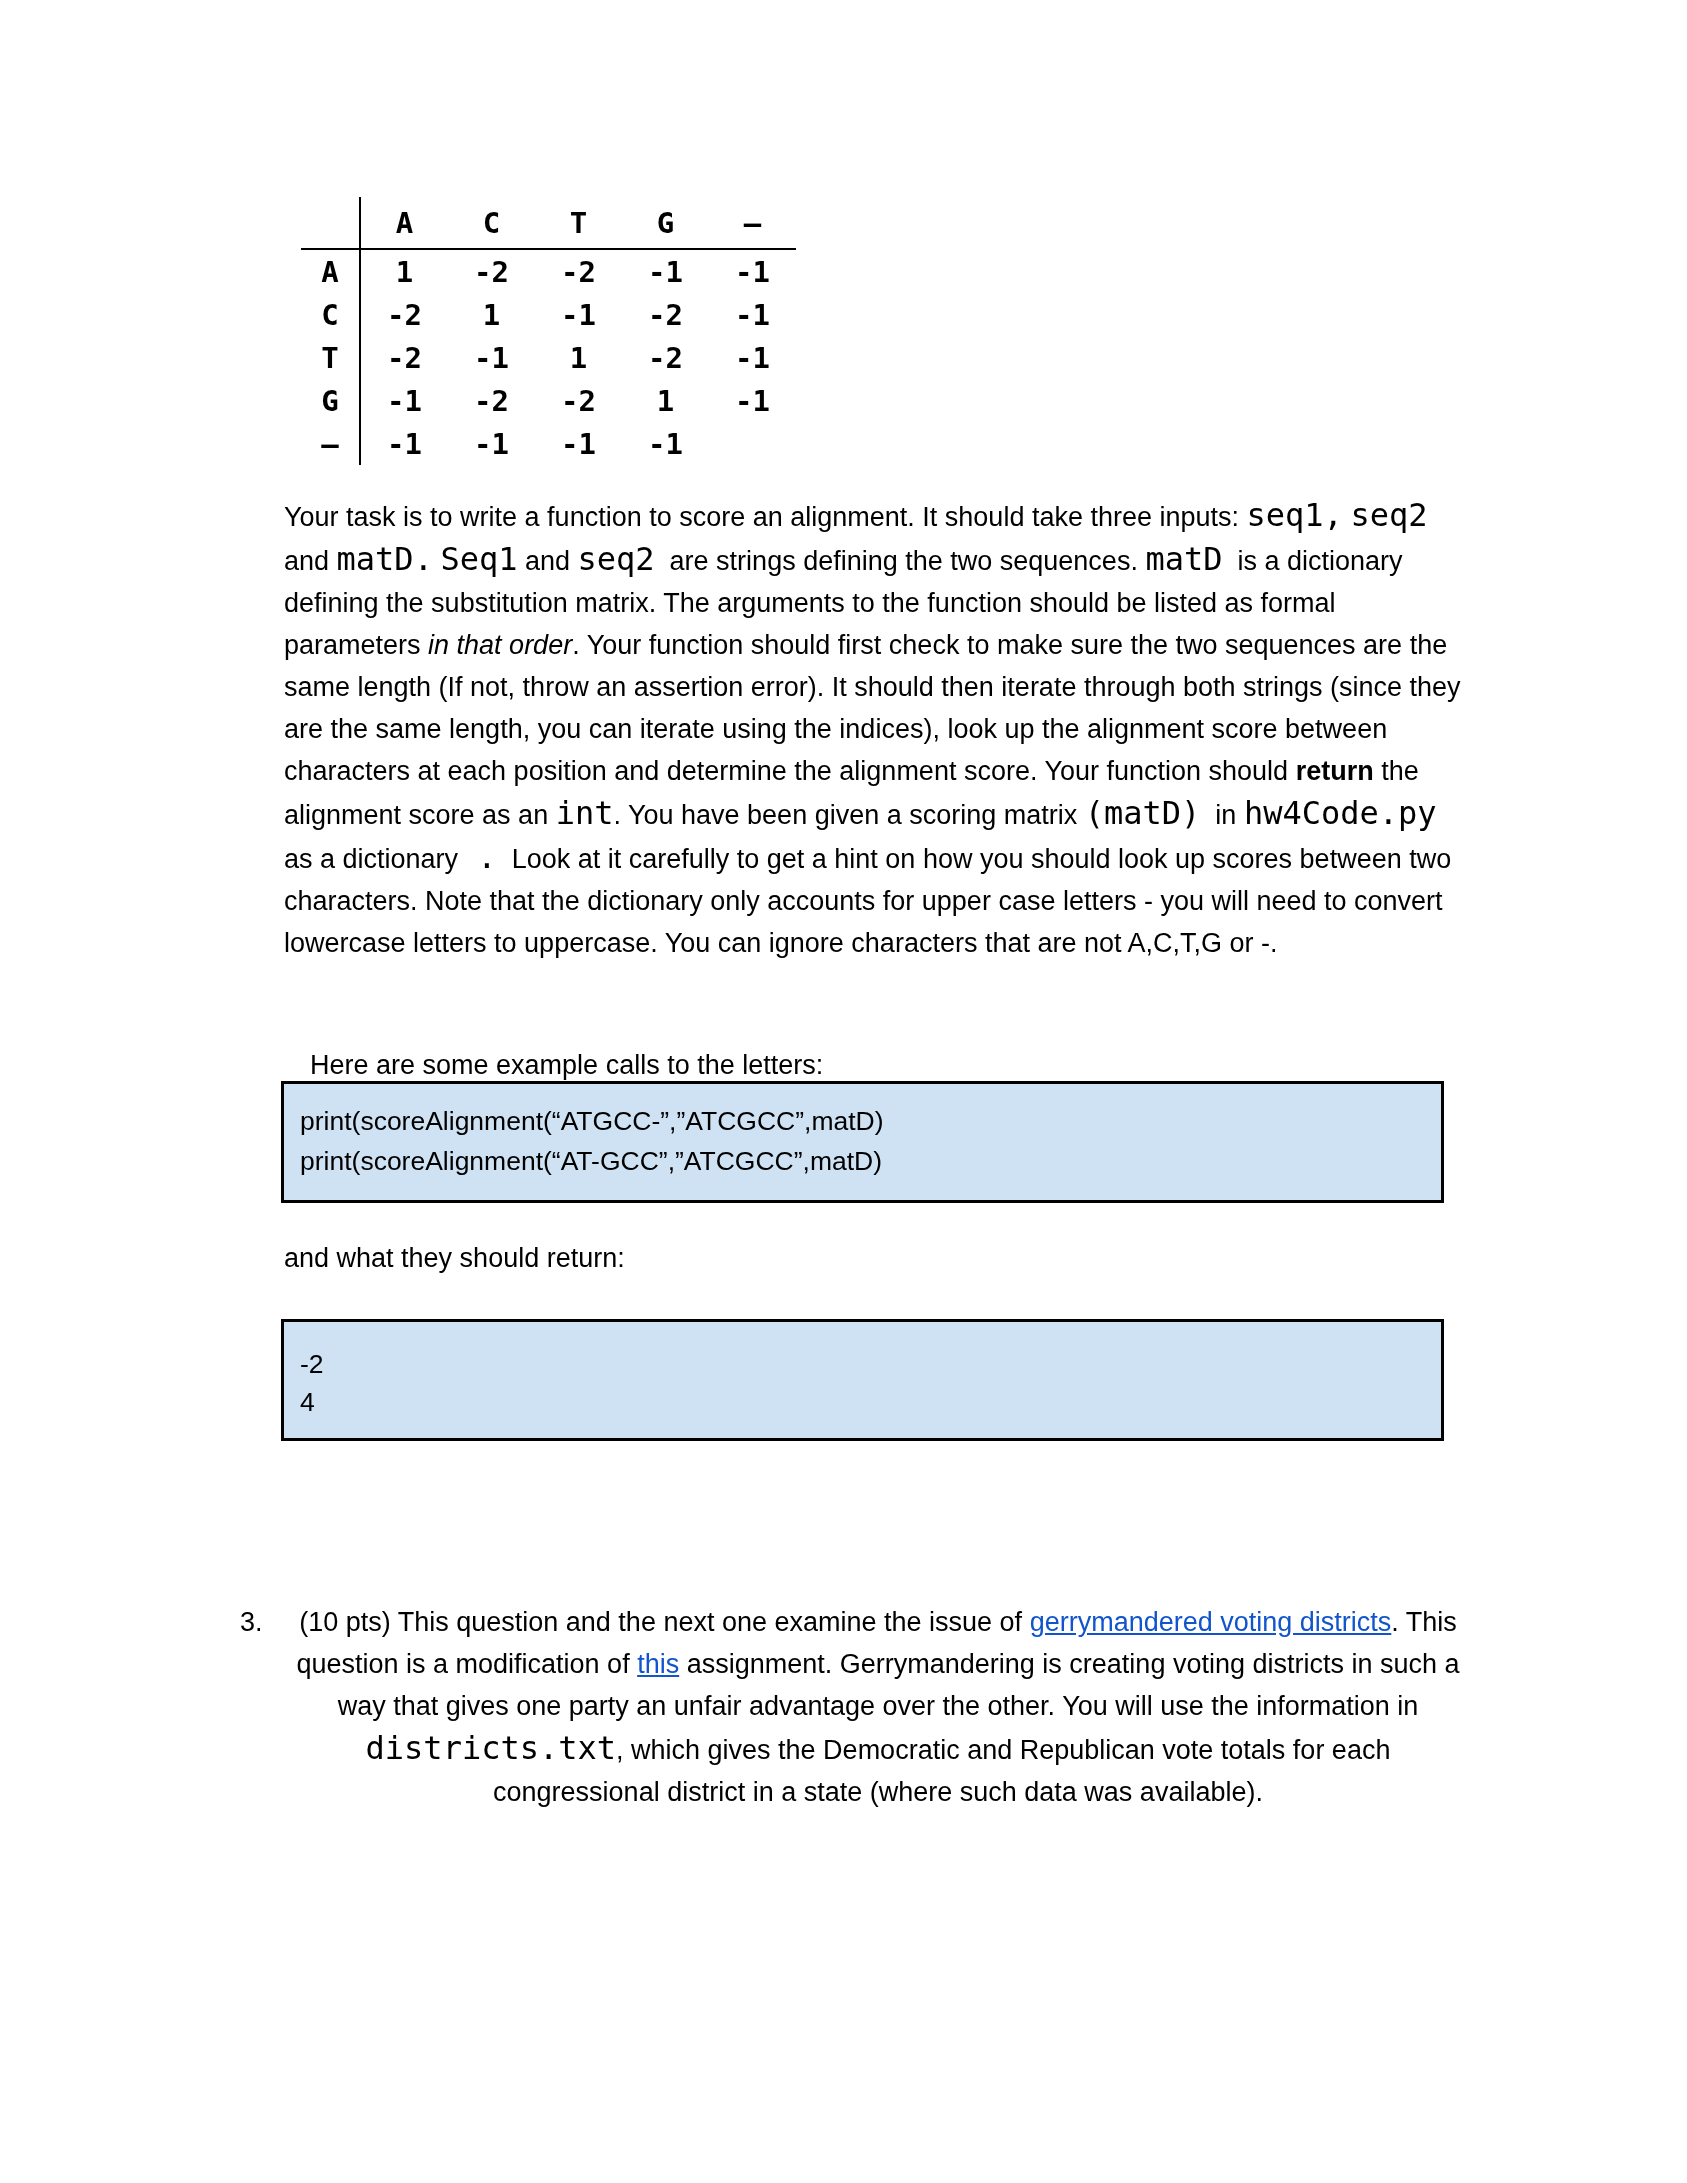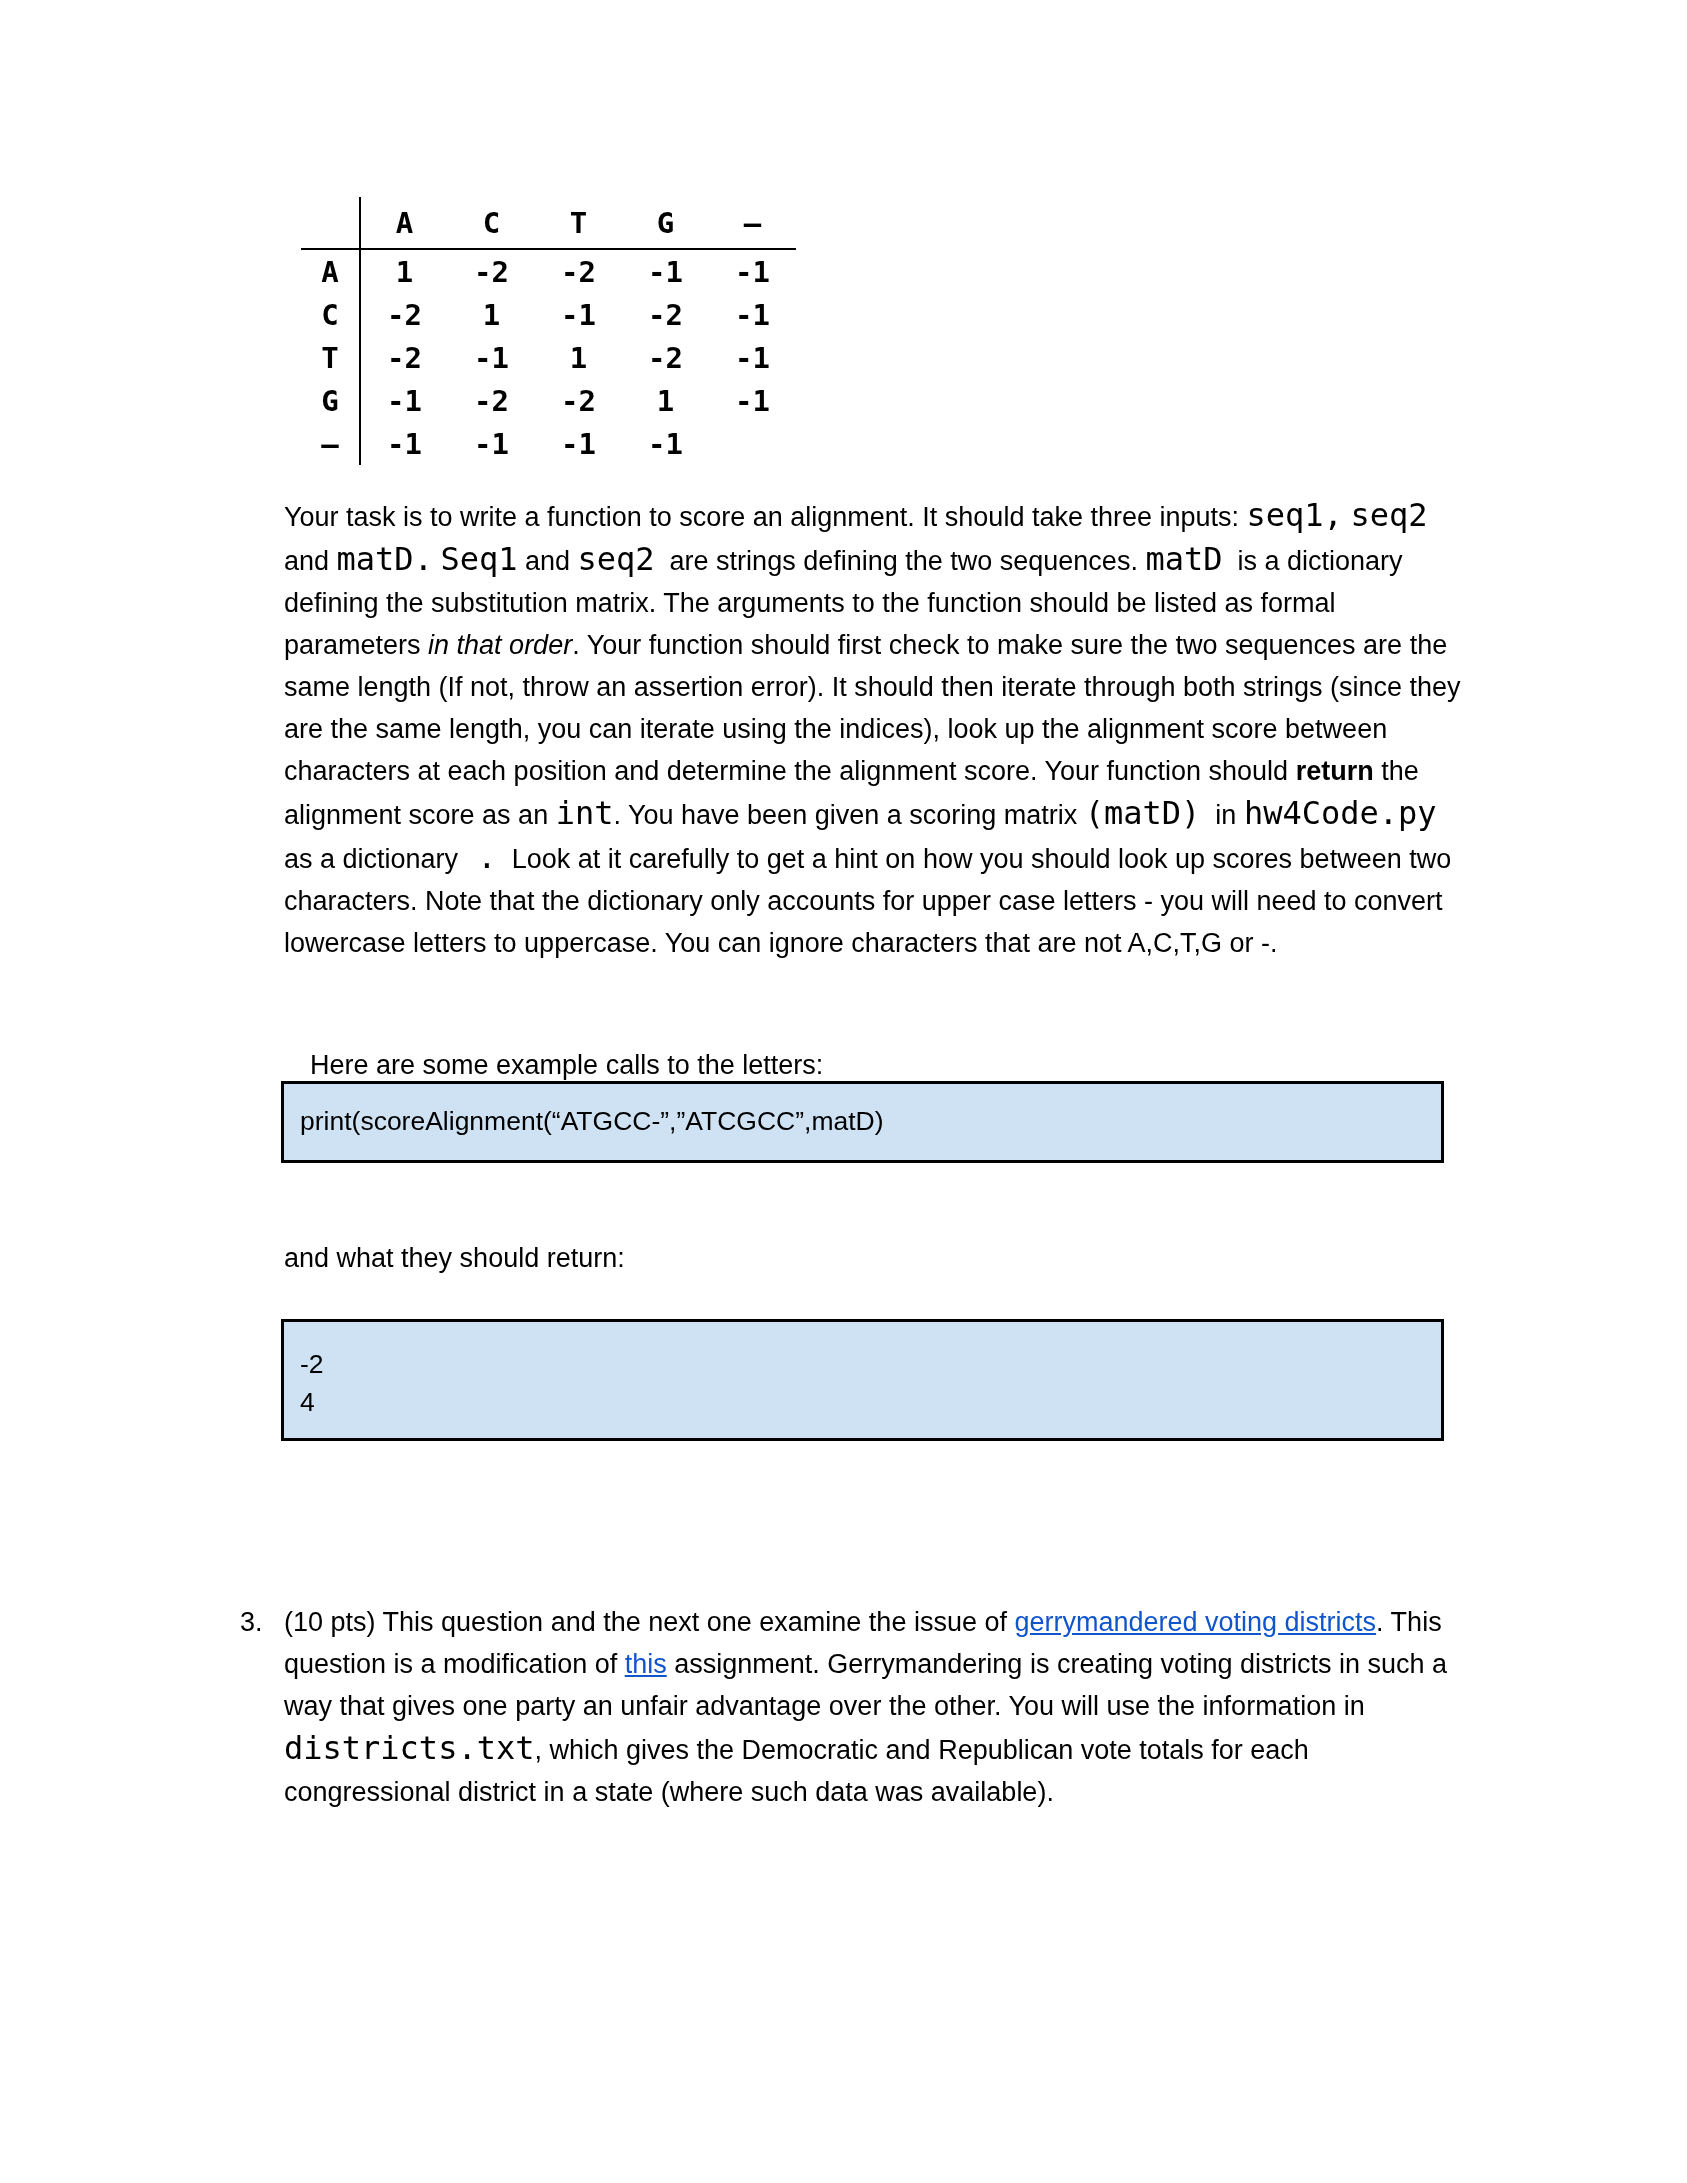--- a/index.html
+++ b/index.html
@@ -56,21 +56,21 @@
   #code2{top:1319px;padding:22.5px 13.2px 17px 16px;line-height:38px;}
   .codeline{white-space:pre;}
 
   
   .list-item{
     position:absolute;left:240px;top:1601px;width:1232px;
     display:flex;
     font-size:27px;line-height:42px;
   }
   .item-num{flex:0 0 44px;}
-  .item-body{flex:1 1 auto;white-space:pre-wrap;}
+  .item-body{flex:1 1 auto;white-space:pre-wrap;text-align:center;}
 </style>
 </head>
 <body>
 
 <div class="page">
 
   <div class="matrix">
     <div class="cell hdr lbl"></div>
     <div class="cell hdr">A</div>
     <div class="cell hdr">C</div>
@@ -113,20 +113,21 @@
     <div class="cell">-1</div>
     <div class="cell"></div>
   </div>
 
   <div class="para" style="left:284px;top:494px;width:1191px;"><span class="seg-plain">Your task is to write a function to score an alignment. It should take three inputs: </span><span class="seg-code">seq1,</span><span class="seg-plain"> </span><span class="seg-code">seq2</span><span class="seg-plain"> and </span><span class="seg-code">matD.</span><span class="seg-plain"> </span><span class="seg-code">Seq1</span><span class="seg-plain"> and </span><span class="seg-code">seq2</span><span class="seg-plain">  are strings defining the two sequences. </span><span class="seg-code">matD</span><span class="seg-plain">  is a dictionary defining the substitution matrix. The arguments to the function should be listed as formal parameters </span><span class="seg-italic">in that order</span><span class="seg-plain">. Your function should first check to make sure the two sequences are the same length (If not, throw an assertion error). It should then iterate through both strings (since they are the same length, you can iterate using the indices), look up the alignment score between characters at each position and determine the alignment score. Your function should </span><span class="seg-bold">return</span><span class="seg-plain"> the alignment score as an </span><span class="seg-code">int</span><span class="seg-plain">. You have been given a scoring matrix </span><span class="seg-code">(matD)</span><span class="seg-plain">  in </span><span class="seg-code">hw4Code.py</span><span class="seg-plain">  as a dictionary</span><span class="seg-code"> .</span><span class="seg-plain">  Look at it carefully to get a hint on how you should look up scores between two characters. Note that the dictionary only accounts for upper case letters - you will need to convert lowercase letters to uppercase. You can ignore characters that are not A,C,T,G or -.</span></div>
 
   <div class="label-line" style="left:310px;top:1044px;">Here are some example calls to the letters:</div>
 
   <div id="code1" class="codeblock">
     <div class="codeline">print(scoreAlignment(“ATGCC-”,”ATCGCC”,matD)</div>
+    <div class="codeline">print(scoreAlignment(“AT-GCC”,”ATCGCC”,matD)</div>
   </div>
 
   <div class="label-line" style="left:284px;top:1237px;">and what they should return:</div>
 
   <div id="code2" class="codeblock">
     <div class="codeline">-2</div>
     <div class="codeline">4</div>
   </div>
 
 

